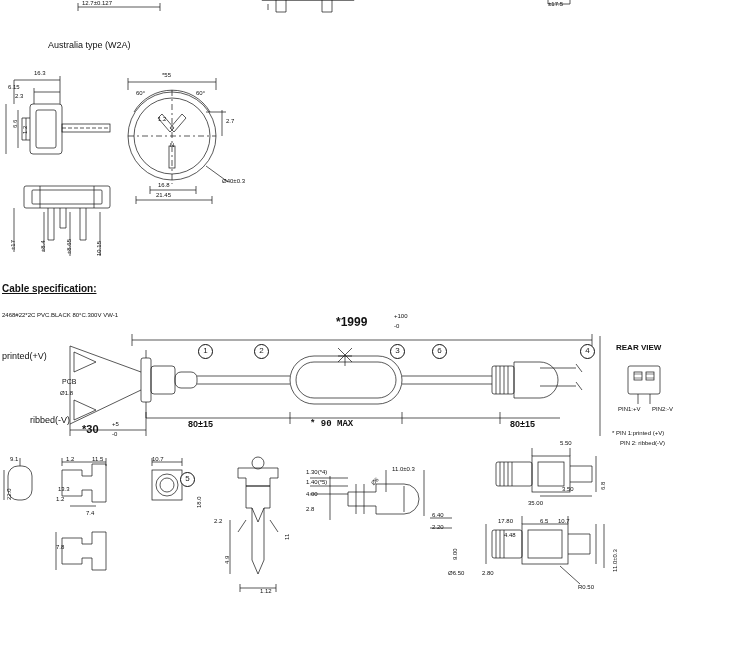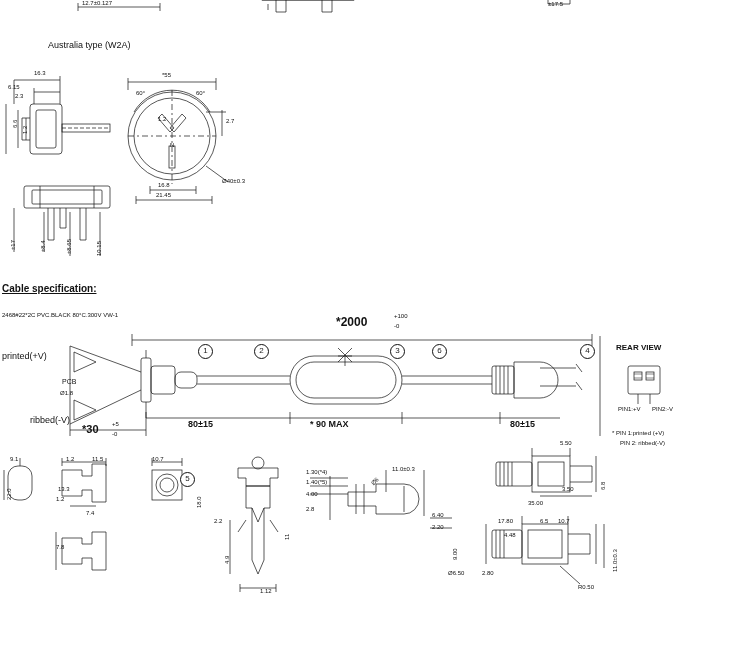--- a/index.html
+++ b/index.html
@@ -305,35 +305,35 @@
   <div class="t s6" style="left:158px;top:116px;">1.2</div>
 
   <div class="t s6 rot" style="left:10px;top:250px;">±17</div>
   <div class="t s6 rot" style="left:40px;top:252px;">±8.4</div>
   <div class="t s6 rot" style="left:66px;top:254px;">±8.65</div>
   <div class="t s6 rot" style="left:96px;top:256px;">10.15</div>
 
   <div class="t s10 b underline" style="left:2px;top:284px;">Cable specification:</div>
   <div class="t s6" style="left:2px;top:312px;">2468#22*2C PVC.BLACK 80°C.300V VW-1</div>
 
-  <div class="t s12 b" style="left:336px;top:316px;">*2000</div>
+  <div class="t s12 b" style="left:336px;top:316px;">*1999</div>
   <div class="t s6" style="left:394px;top:313px;">+100</div>
   <div class="t s6" style="left:394px;top:323px;">-0</div>
 
   <div class="t s9" style="left:2px;top:352px;">printed(+V)</div>
   <div class="t s9" style="left:2px;top:416px;padding-left:28px;">ribbed(-V)</div>
   <div class="t s7" style="left:62px;top:378px;">PCB</div>
   <div class="t s6" style="left:60px;top:390px;">Ø1.8</div>
 
   <div class="t s11 b" style="left:82px;top:424px;">*30</div>
   <div class="t s6" style="left:112px;top:421px;">+5</div>
   <div class="t s6" style="left:112px;top:431px;">-0</div>
 
   <div class="t s9 b" style="left:188px;top:420px;">80±15</div>
-  <div class="t s9 b" style="left:310px;top:420px;">* 90 MAX</div>
+  <div class="t s9 b" style="left:310px;top:420px;font-family:Liberation Mono, monospace;">* 90 MAX</div>
   <div class="t s9 b" style="left:510px;top:420px;">80±15</div>
 
   <div class="circnum" style="left:198px;top:344px;">1</div>
   <div class="circnum" style="left:254px;top:344px;">2</div>
   <div class="circnum" style="left:390px;top:344px;">3</div>
   <div class="circnum" style="left:580px;top:344px;">4</div>
   <div class="circnum" style="left:180px;top:472px;">5</div>
   <div class="circnum" style="left:432px;top:344px;">6</div>
 
   <div class="t s8 b" style="left:616px;top:344px;">REAR VIEW</div>

